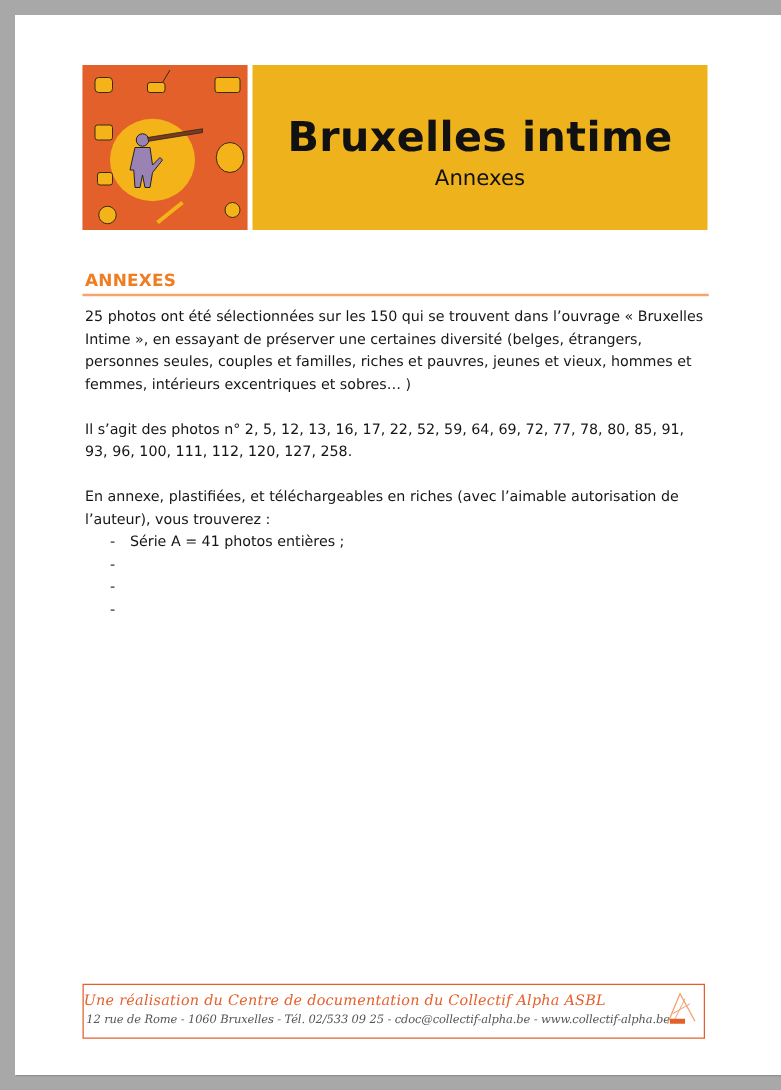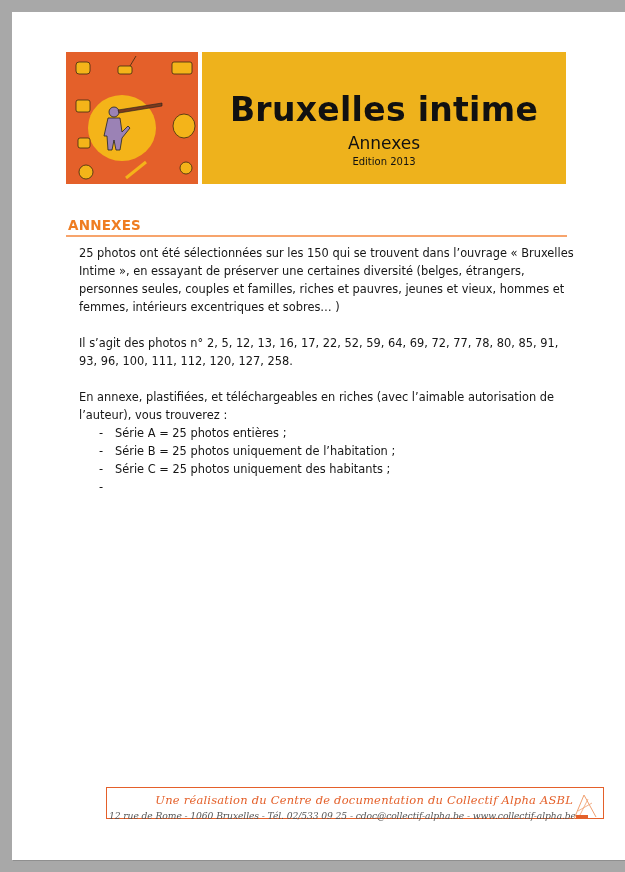--- a/index.html
+++ b/index.html
@@ -55,43 +55,41 @@
     position: absolute;
     left: 54px; top: 223px;
     width: 501px; height: 2px;
     background: #f7a46c;
   }
   .body-text {
     position: absolute;
     left: 56px; width: 500px;
     font-size: 11.4px; line-height: 18px;
     color: #161616;
-    margin-left: 11px;
   }
   .p1 { top: 232px; }
   .p2 { top: 322px; }
   .p3 { top: 376px; }
   ul.items {
     list-style: none; margin: 0; padding: 0;
   }
   ul.items li {
     position: relative; padding-left: 36px; height: 18px;
   }
   ul.items li .dash {
     position: absolute; left: 20px; top: 0;
   }
   .footer-box {
     position: absolute;
     left: 54px; top: 775px;
-    width: 498px; height: 32px;
+    width: 498px; height: 44px;
     border: 1.5px solid #e4602a;
     box-sizing: border-box;
-    text-align: right;
+    text-align: left;
     font-family: "DejaVu Serif", serif;
-    margin-left: 40px;
   }
   .footer-line1 {
     position: absolute; left: 0; right: 30px; top: 5px;
     font-size: 11.5px; color: #e4602a; font-style: italic;
     letter-spacing: 0.2px;
   }
   .footer-line2 {
     position: absolute; left: 2px; right: 30px; top: 22px;
     font-size: 9.2px; color: #555; font-style: italic;
     white-space: nowrap; letter-spacing: -0.1px;
@@ -128,43 +126,40 @@
         <circle cx="20" cy="120" r="7"></circle>
         <line x1="60" y1="126" x2="80" y2="110" stroke="#f4b419" stroke-width="3"></line>
         <circle cx="120" cy="116" r="6"></circle>
       </g>
     </svg>
   </div>
 
   <div class="title-box">
     <div class="title-main">Bruxelles intime</div>
     <div class="title-sub">Annexes</div>
-    <div class="title-edition">Edition 2013</div>
   </div>
 
   <div class="section-heading">ANNEXES</div>
   <div class="section-rule"></div>
 
   <div class="body-text p1">25 photos ont été sélectionnées sur les 150 qui se trouvent dans l’ouvrage « Bruxelles Intime », en essayant de préserver une certaines diversité (belges, étrangers, personnes seules, couples et familles, riches et pauvres, jeunes et vieux, hommes et femmes, intérieurs excentriques et sobres… )</div>
   <div class="body-text p2">Il s’agit des photos n° 2, 5, 12, 13, 16, 17, 22, 52, 59, 64, 69, 72, 77, 78, 80, 85, 91, 93, 96, 100, 111, 112, 120, 127, 258.</div>
 
   <div class="body-text p3">
     <div>En annexe, plastifiées, et téléchargeables en riches (avec l’aimable autorisation de l’auteur), vous trouverez :</div>
     <ul class="items">
       <li>
         <span class="dash">-</span>
-        <span>Série A = 25 photos entières ;</span>
+        <span>Série A = 41 photos entières ;</span>
       </li>
       <li>
         <span class="dash">-</span>
-        <span>Série B = 25 photos uniquement de l’habitation ;</span>
       </li>
       <li>
         <span class="dash">-</span>
-        <span>Série C = 25 photos uniquement des habitants ;</span>
       </li>
       <li>
         <span class="dash">-</span>
       </li>
     </ul>
   </div>
 
   <div class="footer-box">
     <div class="footer-line1">Une réalisation du Centre de documentation du Collectif Alpha ASBL</div>
     <div class="footer-line2">12 rue de Rome - 1060 Bruxelles - Tél. 02/533 09 25 - cdoc@collectif-alpha.be - www.collectif-alpha.be</div>

